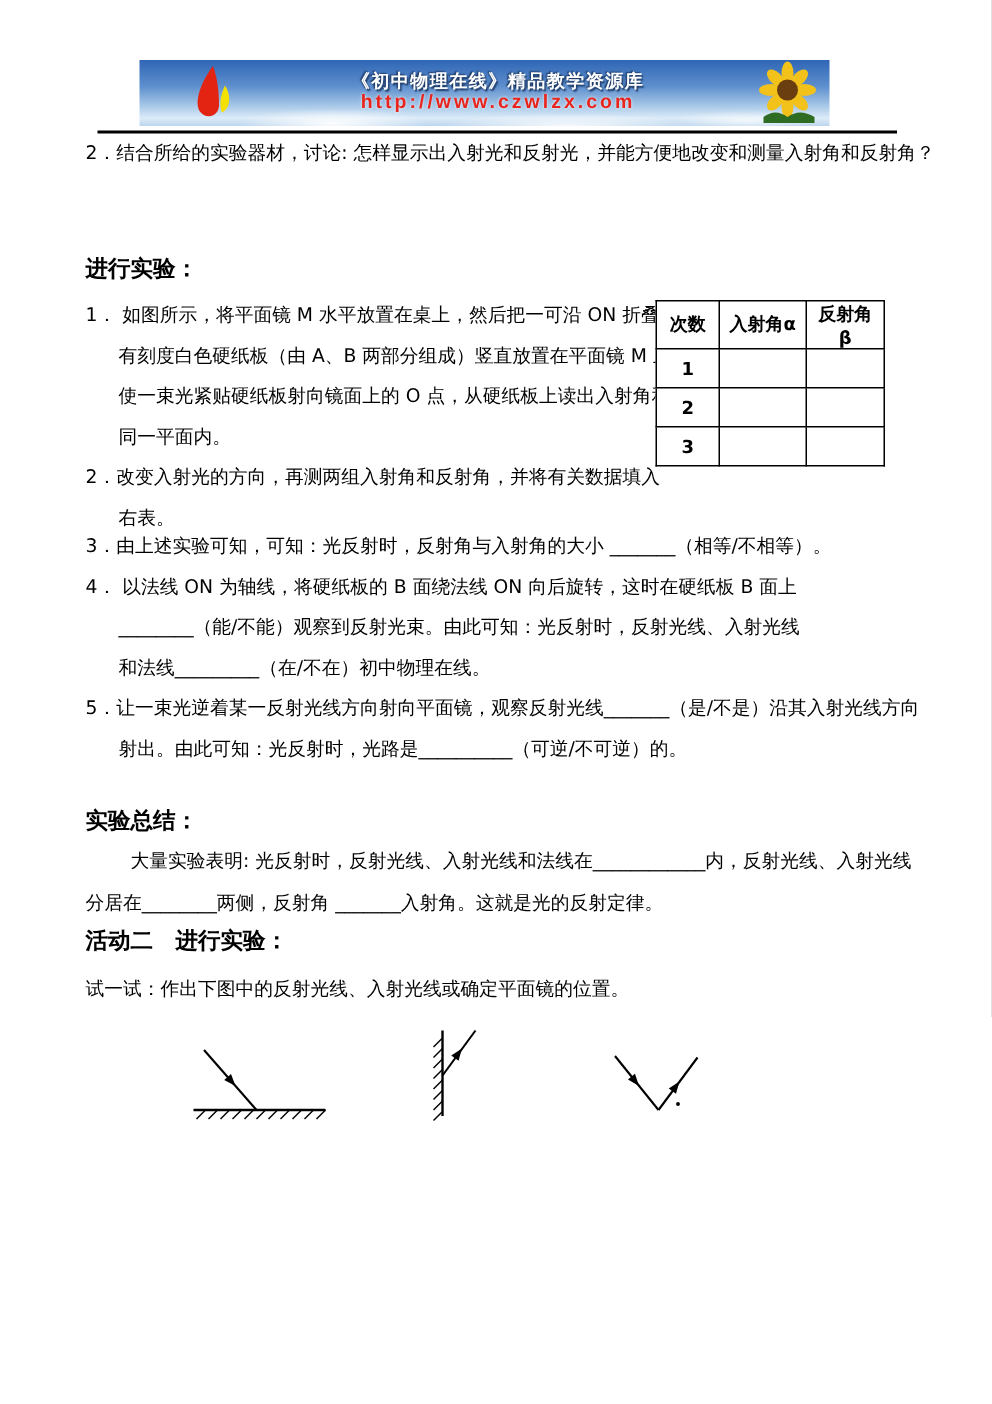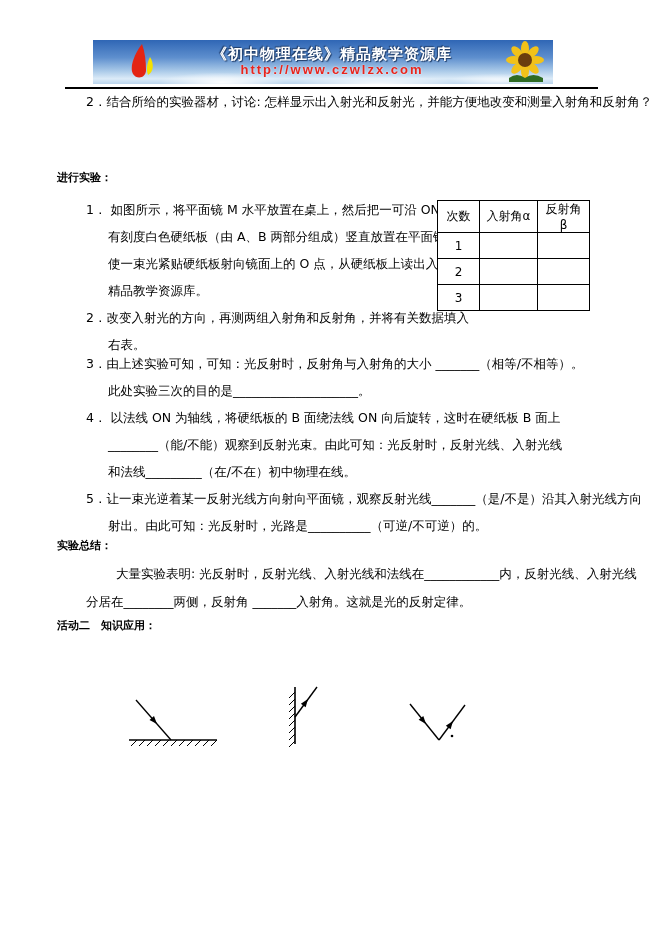--- a/index.html
+++ b/index.html
@@ -21,55 +21,55 @@
       radial-gradient(ellipse 90px 14px at 28% 96%, rgba(255,255,255,.95), rgba(255,255,255,0) 70%),
       radial-gradient(ellipse 120px 12px at 62% 100%, rgba(255,255,255,.85), rgba(255,255,255,0) 70%),
       radial-gradient(ellipse 70px 10px at 88% 92%, rgba(255,255,255,.7), rgba(255,255,255,0) 70%);
   }
   .banner .logo { position:relative; margin-left:28px; flex:0 0 auto; }
   .banner .mid {
     position:relative; flex:1 1 auto; display:flex; flex-direction:column;
     align-items:center; justify-content:center; line-height:1.15;
   }
   .banner-title {
-    color:#ffffff; font-weight:bold; font-size:15px; letter-spacing:1px;
+    color:#ffffff; font-weight:bold; font-size:12px; letter-spacing:1px;
     text-shadow:1px 1px 1px #1d3a66, -1px -1px 1px #1d3a66;
     white-space:nowrap;
   }
   .banner-url {
     color:#e8241c; font-weight:bold; font-size:13px; letter-spacing:2px;
     font-family:Liberation Sans, sans-serif;
     text-shadow:0 0 2px rgba(255,255,255,.9);
   }
   .banner .flower { position:relative; margin-right:6px; flex:0 0 auto; }
 
   .rule { position:absolute; left:65px; top:87px; width:533px; border-top:2px solid #000; }
 
   
-  .tline { white-space:nowrap; line-height:27px;margin-left:29px; }
+  .tline { white-space:nowrap; line-height:27px; }
   .tline.cont { padding-left:22px; }
   .q2 { position:absolute; left:57px; top:92px; width:560px; line-height:20px; }
-  .h-bold { font-weight:bold; font-size:11px; }
+  .h-bold { font-weight:bold; font-size:15px; }
   .exp-heading { position:absolute; left:57px; top:170px; }
   .steps12 { position:absolute; left:57px; top:196px; width:380px; }
   .steps345 { position:absolute; left:57px; top:350px; width:575px; }
   .summary-heading { position:absolute; left:57px; top:538px; }
   .summary-lines { position:absolute; left:57px; top:560px; width:575px; }
   .summary-lines .tline { line-height:28px; }
   .summary-lines .indent { padding-left:30px; }
   .activity-heading { position:absolute; left:57px; top:618px; }
   .activity-instruction { position:absolute; left:57px; top:645px; width:520px; }
 
   
   .exp-table {
     position:absolute; left:437px; top:200px; border-collapse:collapse;
     font-size:12px; background:#fff;
   }
   .exp-table th, .exp-table td {
-    border:1px solid #000; text-align:center; font-weight:normal;
+    border:1px solid #000; text-align:center; font-weight:bold;
     padding:0 4px; height:26px;
   }
   .exp-table th.c1, .exp-table td.c1 { width:42px; }
   .exp-table th.c2, .exp-table td.c2 { width:58px;margin-top:48px; }
   .exp-table th.c3, .exp-table td.c3 { width:52px; }
 
   
   .fig { position:absolute; }
   .fig svg { display:block; }
   .fig1 { left:123px; top:692px; }
@@ -121,21 +121,21 @@
   <div class="rule"></div>
 
   <div class="q2 tline">2．结合所给的实验器材，讨论: 怎样显示出入射光和反射光，并能方便地改变和测量入射角和反射角？</div>
 
   <div class="exp-heading h-bold">进行实验：</div>
 
   <div class="steps12">
     <div class="tline">1． 如图所示，将平面镜 M 水平放置在桌上，然后把一可沿 ON 折叠的标</div>
     <div class="tline cont">有刻度白色硬纸板（由 A、B 两部分组成）竖直放置在平面镜 M 上。</div>
     <div class="tline cont">使一束光紧贴硬纸板射向镜面上的 O 点，从硬纸板上读出入射角和</div>
-    <div class="tline cont">精品教学资源库。</div>
+    <div class="tline cont">同一平面内。</div>
     <div class="tline">2．改变入射光的方向，再测两组入射角和反射角，并将有关数据填入</div>
     <div class="tline cont">右表。</div>
   </div>
 
   <table class="exp-table">
     <thead>
       <tr>
         <th class="c1">次数</th>
         <th class="c2">入射角α</th>
         <th class="c3">反射角β</th>
@@ -155,35 +155,35 @@
       <tr>
         <td class="c1">3</td>
         <td class="c2"></td>
         <td class="c3"></td>
       </tr>
     </tbody>
   </table>
 
   <div class="steps345">
     <div class="tline">3．由上述实验可知，可知：光反射时，反射角与入射角的大小 _______（相等/不相等）。</div>
-    <div class="tline cont">此处实验三次的目的是____________________。</div>
     <div class="tline">4． 以法线 ON 为轴线，将硬纸板的 B 面绕法线 ON 向后旋转，这时在硬纸板 B 面上</div>
     <div class="tline cont">________（能/不能）观察到反射光束。由此可知：光反射时，反射光线、入射光线</div>
     <div class="tline cont">和法线_________（在/不在）初中物理在线。</div>
     <div class="tline">5．让一束光逆着某一反射光线方向射向平面镜，观察反射光线_______（是/不是）沿其入射光线方向</div>
     <div class="tline cont">射出。由此可知：光反射时，光路是__________（可逆/不可逆）的。</div>
   </div>
 
   <div class="summary-heading h-bold">实验总结：</div>
   <div class="summary-lines">
     <div class="tline indent">大量实验表明: 光反射时，反射光线、入射光线和法线在____________内，反射光线、入射光线</div>
     <div class="tline">分居在________两侧，反射角 _______入射角。这就是光的反射定律。</div>
   </div>
 
-  <div class="activity-heading h-bold">活动二　知识应用：</div>
+  <div class="activity-heading h-bold">活动二　进行实验：</div>
+  <div class="activity-instruction tline">试一试：作出下图中的反射光线、入射光线或确定平面镜的位置。</div>
 
   <div class="fig fig1">
     <svg width="120" height="62" viewBox="0 0 120 62">
       <line x1="6" y1="48" x2="94" y2="48" stroke="#000" stroke-width="1.6"></line>
       <g stroke="#000" stroke-width="1">
         <line x1="14" y1="48" x2="8" y2="54"></line>
           <line x1="22" y1="48" x2="16" y2="54"></line>
         <line x1="30" y1="48" x2="24" y2="54"></line>
           <line x1="38" y1="48" x2="32" y2="54"></line>
         <line x1="46" y1="48" x2="40" y2="54"></line>

